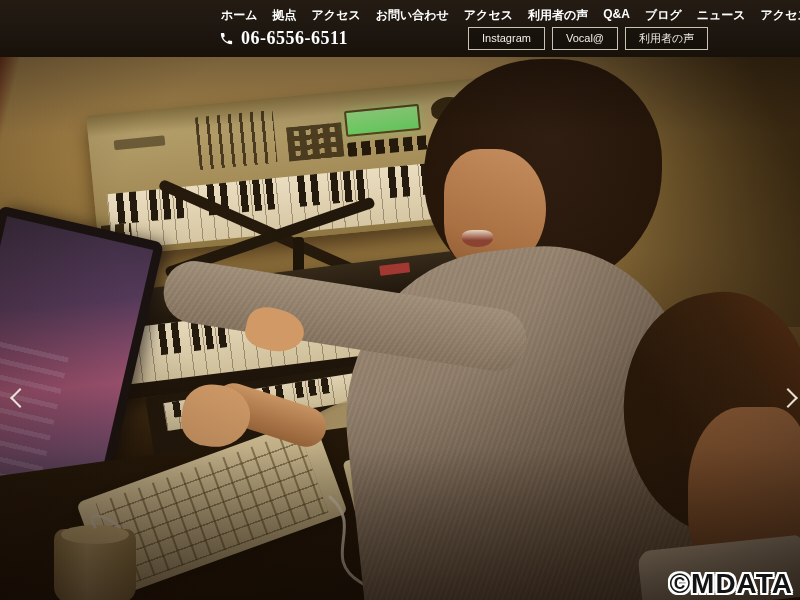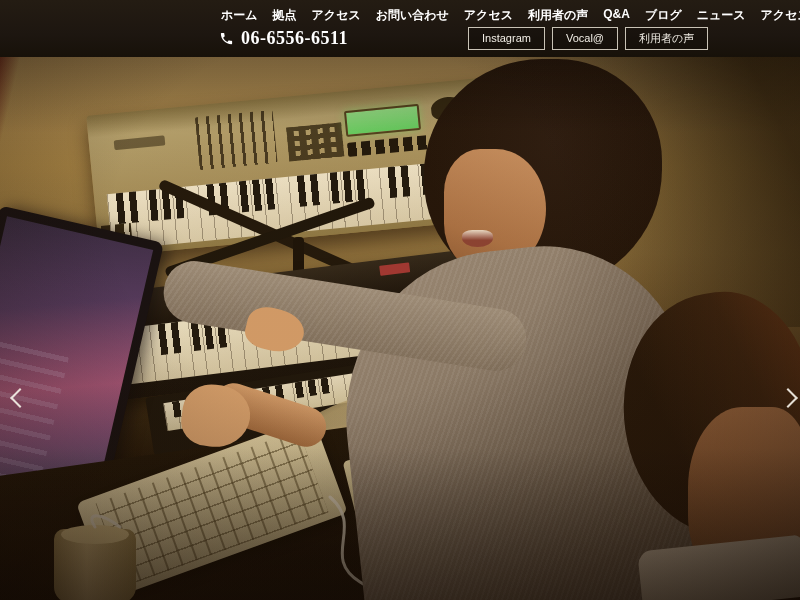--- a/index.html
+++ b/index.html
@@ -315,14 +315,15 @@
     <div class="vignette"></div>
   </div>
 
   <button class="carousel-btn carousel-prev">
     <span class="chev chev-left"></span>
   </button>
   <button class="carousel-btn carousel-next">
     <span class="chev chev-right"></span>
   </button>
 
+  <div class="watermark">©MDATA</div>
 
 </div>
 
 </body></html>

